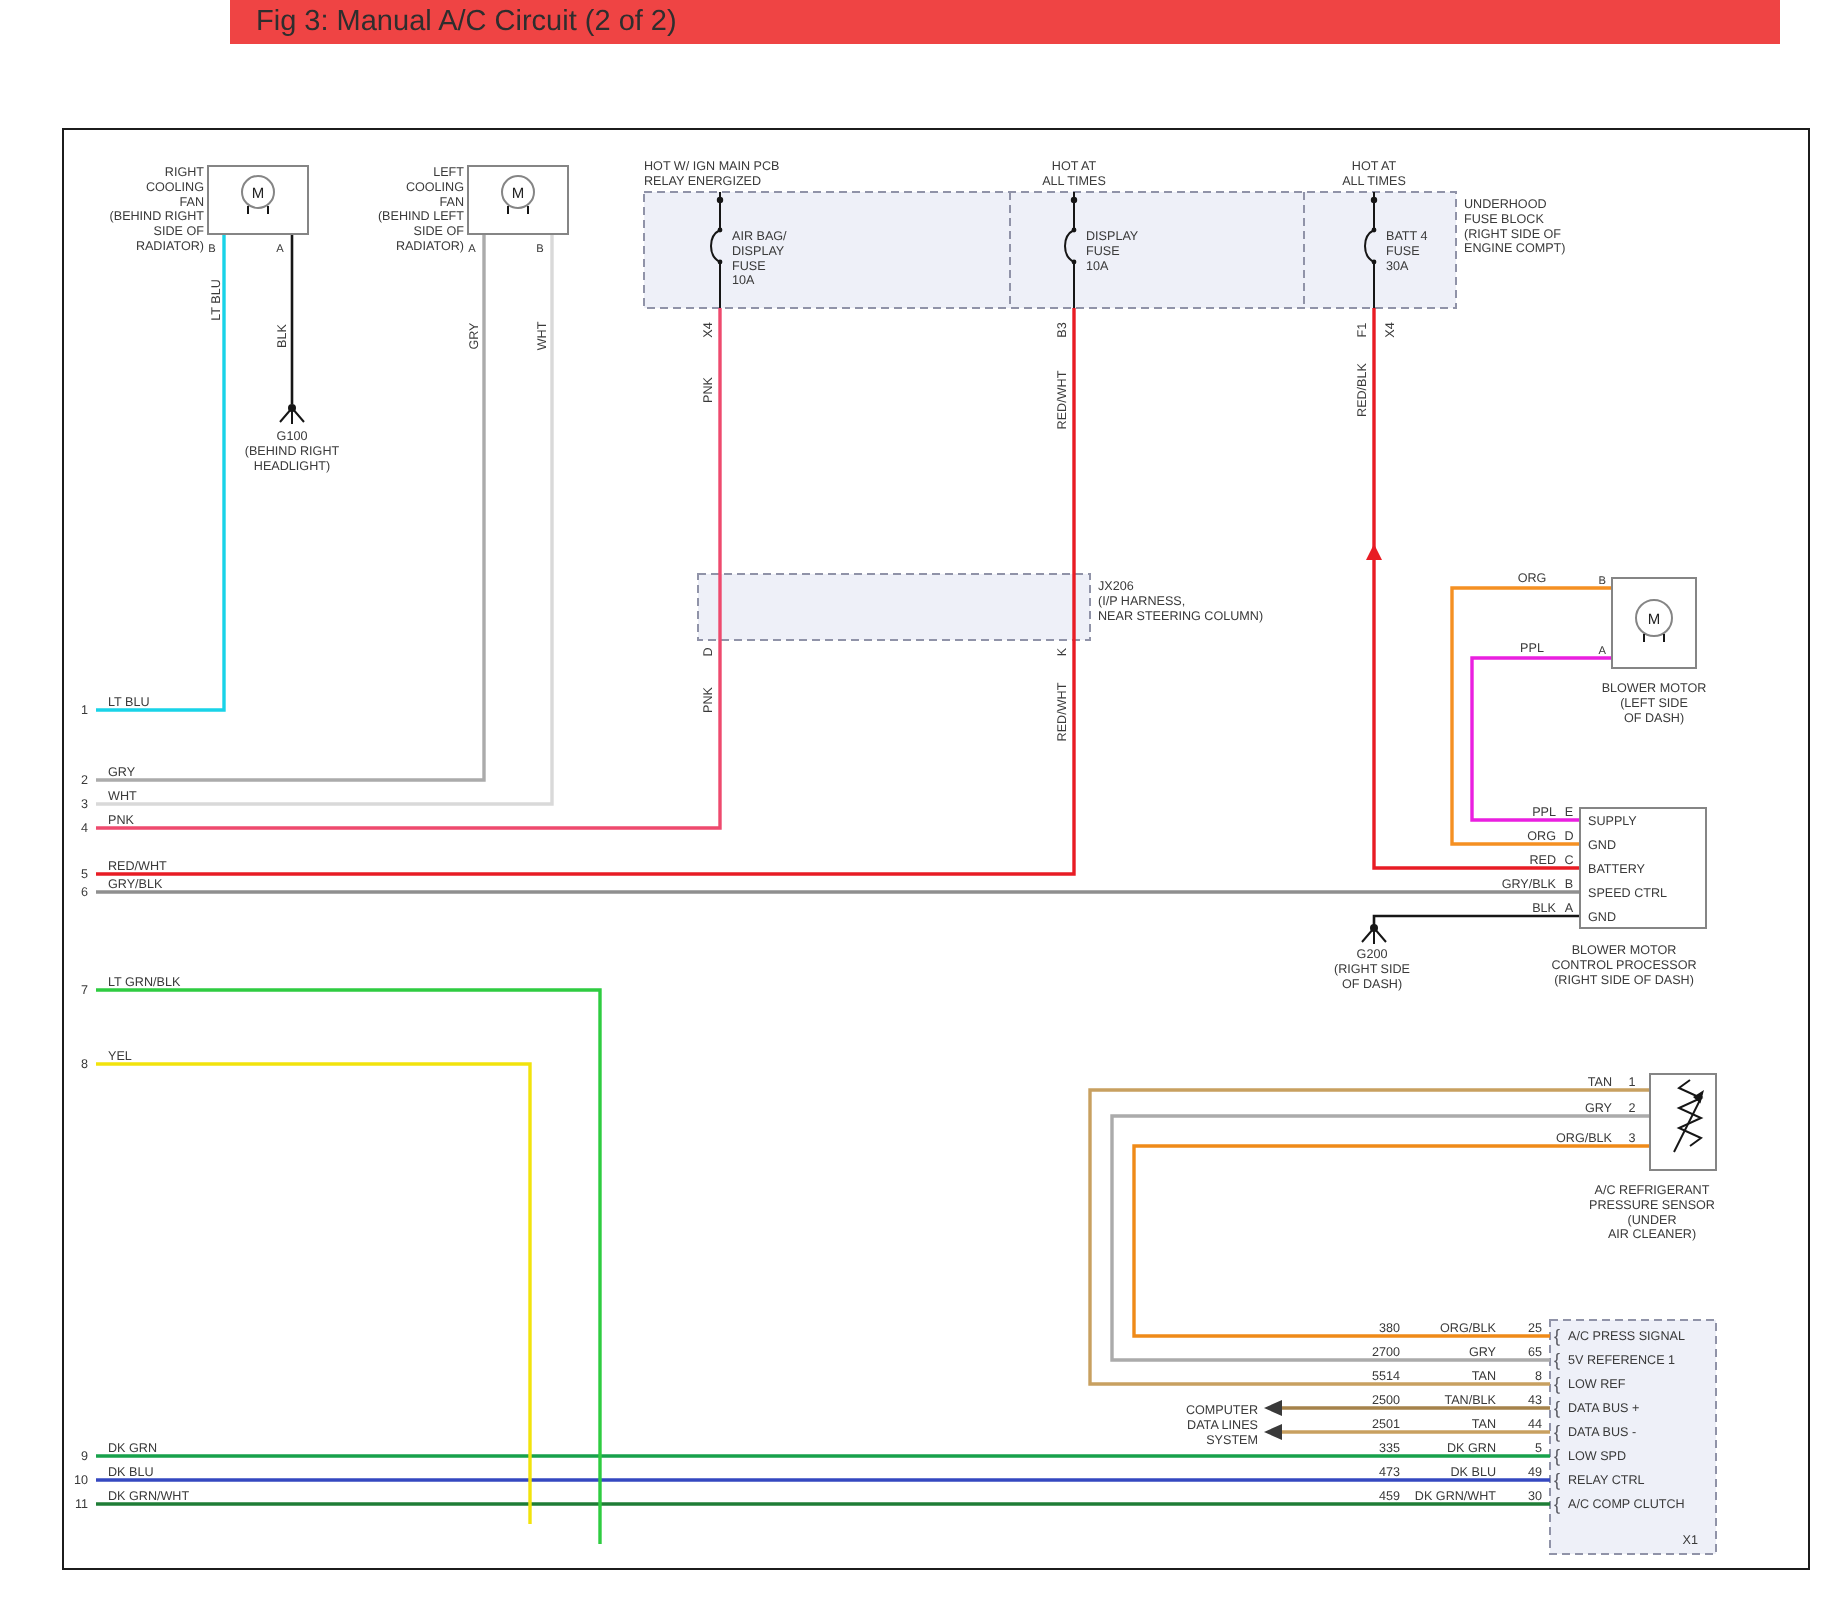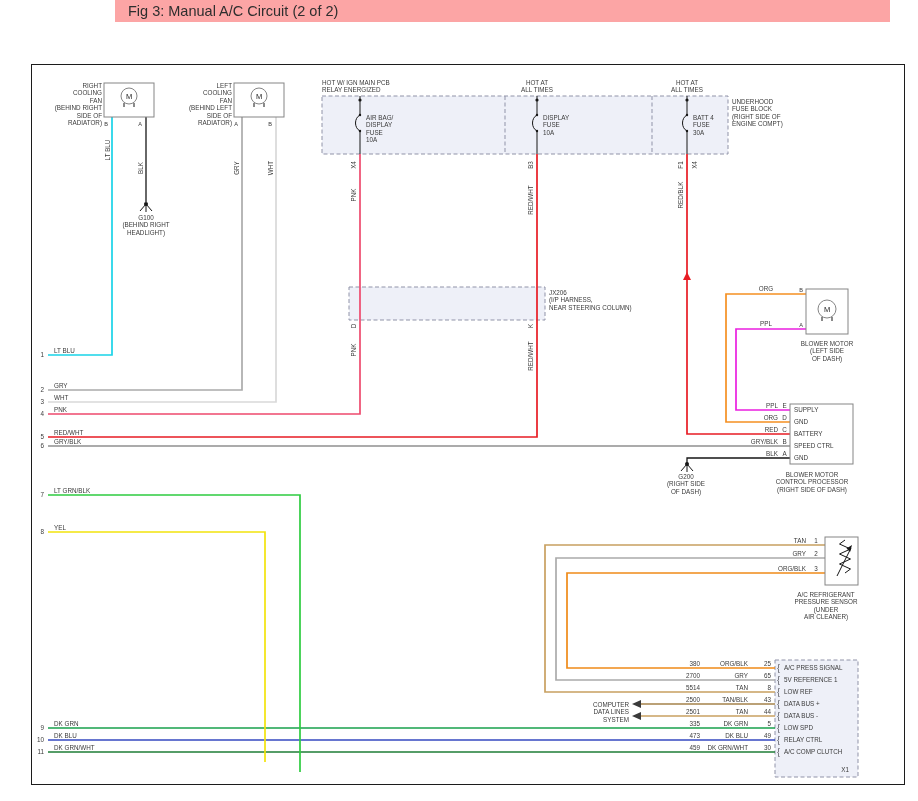--- a/index.html
+++ b/index.html
@@ -1,18 +1,18 @@
 <!DOCTYPE html>
 <html><head>
 <meta charset="utf-8">
 <style>
   *{margin:0;padding:0;box-sizing:border-box}
   html,body{width:918px;height:801px;background:#ffffff;overflow:hidden;position:relative;
     font-family:"Liberation Sans",sans-serif}
-  .title-bar{position:absolute;left:115px;top:0;width:775px;height:22px;background:#fca5a5;
+  .title-bar{position:absolute;left:115px;top:0;width:775px;height:22px;background:#ef4444;
     display:flex;align-items:center;padding-left:13px;font-size:14.5px;color:#2e2e2e}
   svg{position:absolute;left:0;top:0}
   .lbl{font-family:"Liberation Sans",sans-serif;font-size:6.3px;fill:#3a3a3a}
   .lbl-s{font-size:5.6px}
   .lbl-m{font-size:7.5px;fill:#222}
   .lbl-brace{font-size:9px;fill:#55565e}
   .frame{fill:#ffffff;stroke:#1c1c1c;stroke-width:1}
   .cbox{fill:#ffffff;stroke:#858585;stroke-width:1}
   .dbox{fill:#eef0f8;stroke:#9093a8;stroke-width:1;stroke-dasharray:4 2.5}
   .dline{fill:none;stroke:#9093a8;stroke-width:1;stroke-dasharray:4 2.5}

